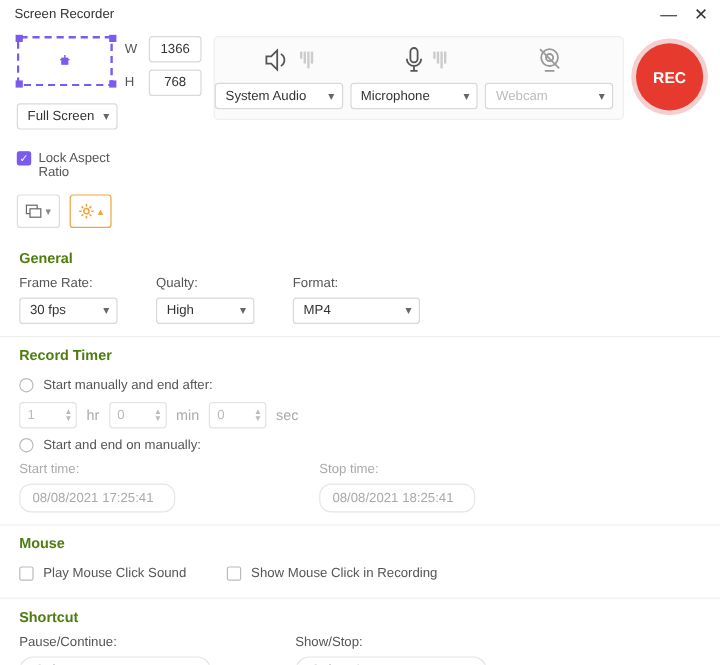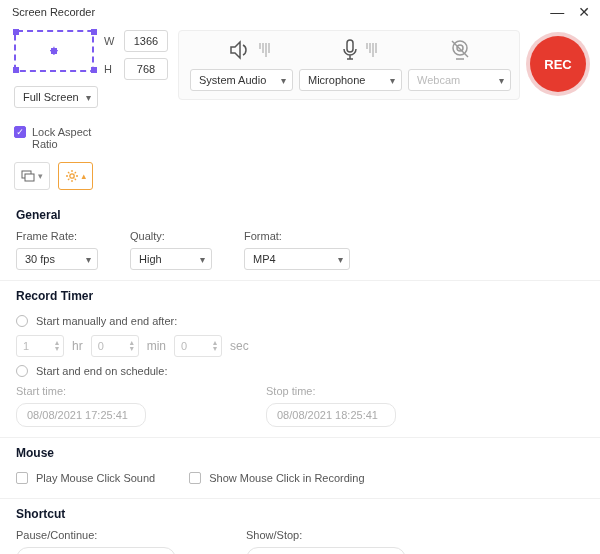--- a/index.html
+++ b/index.html
@@ -18,36 +18,36 @@
   .wh-col { display: flex; flex-direction: column; gap: 6px; }
   .wh-row { display: flex; align-items: center; gap: 6px; }
   .wh-row .lbl { font-size: 11px; color: #555; width: 14px; }
   .numbox { width: 44px; height: 22px; border: 1px solid #d9d9d9; border-radius: 3px; display:flex; align-items:center; justify-content:center; font-size:11px; color:#333; background:#fff; }
   .select { height: 22px; border: 1px solid #d9d9d9; border-radius: 3px; background:#fff; display:inline-flex; align-items:center; justify-content:space-between; padding: 0 6px 0 8px; font-size: 11px; color:#333; cursor:pointer; }
   .select .caret { margin-left: 6px; color:#666; font-size:10px; }
   .lock-row { display:flex; align-items:flex-start; gap:6px; font-size:11px; color:#555; margin-top:4px; max-width: 80px; }
   .checkbox { width:12px; height:12px; border:1px solid #7b5af0; border-radius:2px; background:#7b5af0; display:inline-flex; align-items:center; justify-content:center; color:#fff; font-size:9px; flex-shrink:0; }
   .checkbox.empty { background:#fff; border-color:#bbb; }
 
-  .sources { flex:1; background:#fbfbfb; border:1px solid #eee; border-radius:4px; display:flex; flex-direction:column; padding: 8px 8px 8px 11px; gap: 8px; min-width:0; }
+  .sources { flex:1; background:#fbfbfb; border:1px solid #eee; border-radius:4px; display:flex; flex-direction:column; padding: 8px 8px 8px 0; gap: 8px; min-width:0; }
   .src-icons { display:flex; justify-content:space-around; align-items:center; padding: 0 4px; }
   .src-icon { display:flex; align-items:center; gap:6px; color:#444; }
   .bars { display:flex; gap:1px; }
   .bars span { width:2px; background:#ccc; }
   .src-selects { display:flex; gap:6px; }
   .src-selects .select { flex:1; min-width:0; }
   .select.disabled { color:#bbb; }
 
   .recbtn { width:56px; height:56px; border-radius:50%; background:#e63a2e; display:flex; align-items:center; justify-content:center; color:#fff; font-weight:bold; font-size:13px; margin-top:6px; margin-right:4px; box-shadow: 0 0 0 4px #f4cfcf; cursor:pointer; }
 
   .toolbar { display:flex; gap:8px; padding: 6px 14px 10px 14px; }
   .toolbtn { height:28px; min-width:34px; border:1px solid #ddd; border-radius:3px; display:flex; align-items:center; justify-content:center; gap:3px; font-size:12px; color:#555; cursor:pointer; padding:0 6px; background:#fff; }
   .toolbtn.active { border-color:#f1a33c; }
 
-  .section-title { font-size: 12px; font-weight: 600; color:#0f172a; padding: 8px 16px 6px 16px; border-top: 1px solid #f0f0f0; }
+  .section-title { font-size: 12px; font-weight: 600; color:#4d7c0f; padding: 8px 16px 6px 16px; border-top: 1px solid #f0f0f0; }
   .section-title.first { border-top:none; }
   .form-pad { padding: 2px 16px 10px 16px; }
   .row3 { display:flex; gap: 32px; }
   .col { display:flex; flex-direction:column; gap:6px; }
   .fld-label { font-size: 11px; color:#555; }
 
   .radio-row { display:flex; align-items:center; gap:8px; font-size:11px; color:#555; padding: 4px 0; }
   .radio { width:12px; height:12px; border:1px solid #bbb; border-radius:50%; display:inline-block; }
   .timer-inputs { display:flex; align-items:center; gap:8px; padding: 4px 0; color:#aaa; }
   .spin { width:48px; height:22px; border:1px solid #e3e3e3; border-radius:3px; display:flex; align-items:center; justify-content:space-between; padding:0 4px 0 6px; font-size:11px; color:#bbb; background:#fff; }
@@ -231,21 +231,21 @@
         <span>0</span>
         <span class="arrows">
           <span>▴</span>
           <span>▾</span>
         </span>
       </div>
     <span>sec</span>
   </div>
   <div class="radio-row">
     <span class="radio"></span>
-    <span>Start and end on schedule:</span>
+    <span>Start and end on manually:</span>
   </div>
   <div class="schedule-row" style="margin-top:4px;">
     <div class="col">
       <span class="fld-label" style="color:#aaa;">Start time:</span>
       <div class="datebox">
           <span>08/08/2021 17:25:41</span>
         </div>
     </div>
     <div class="col">
       <span class="fld-label" style="color:#aaa;">Stop time:</span>

